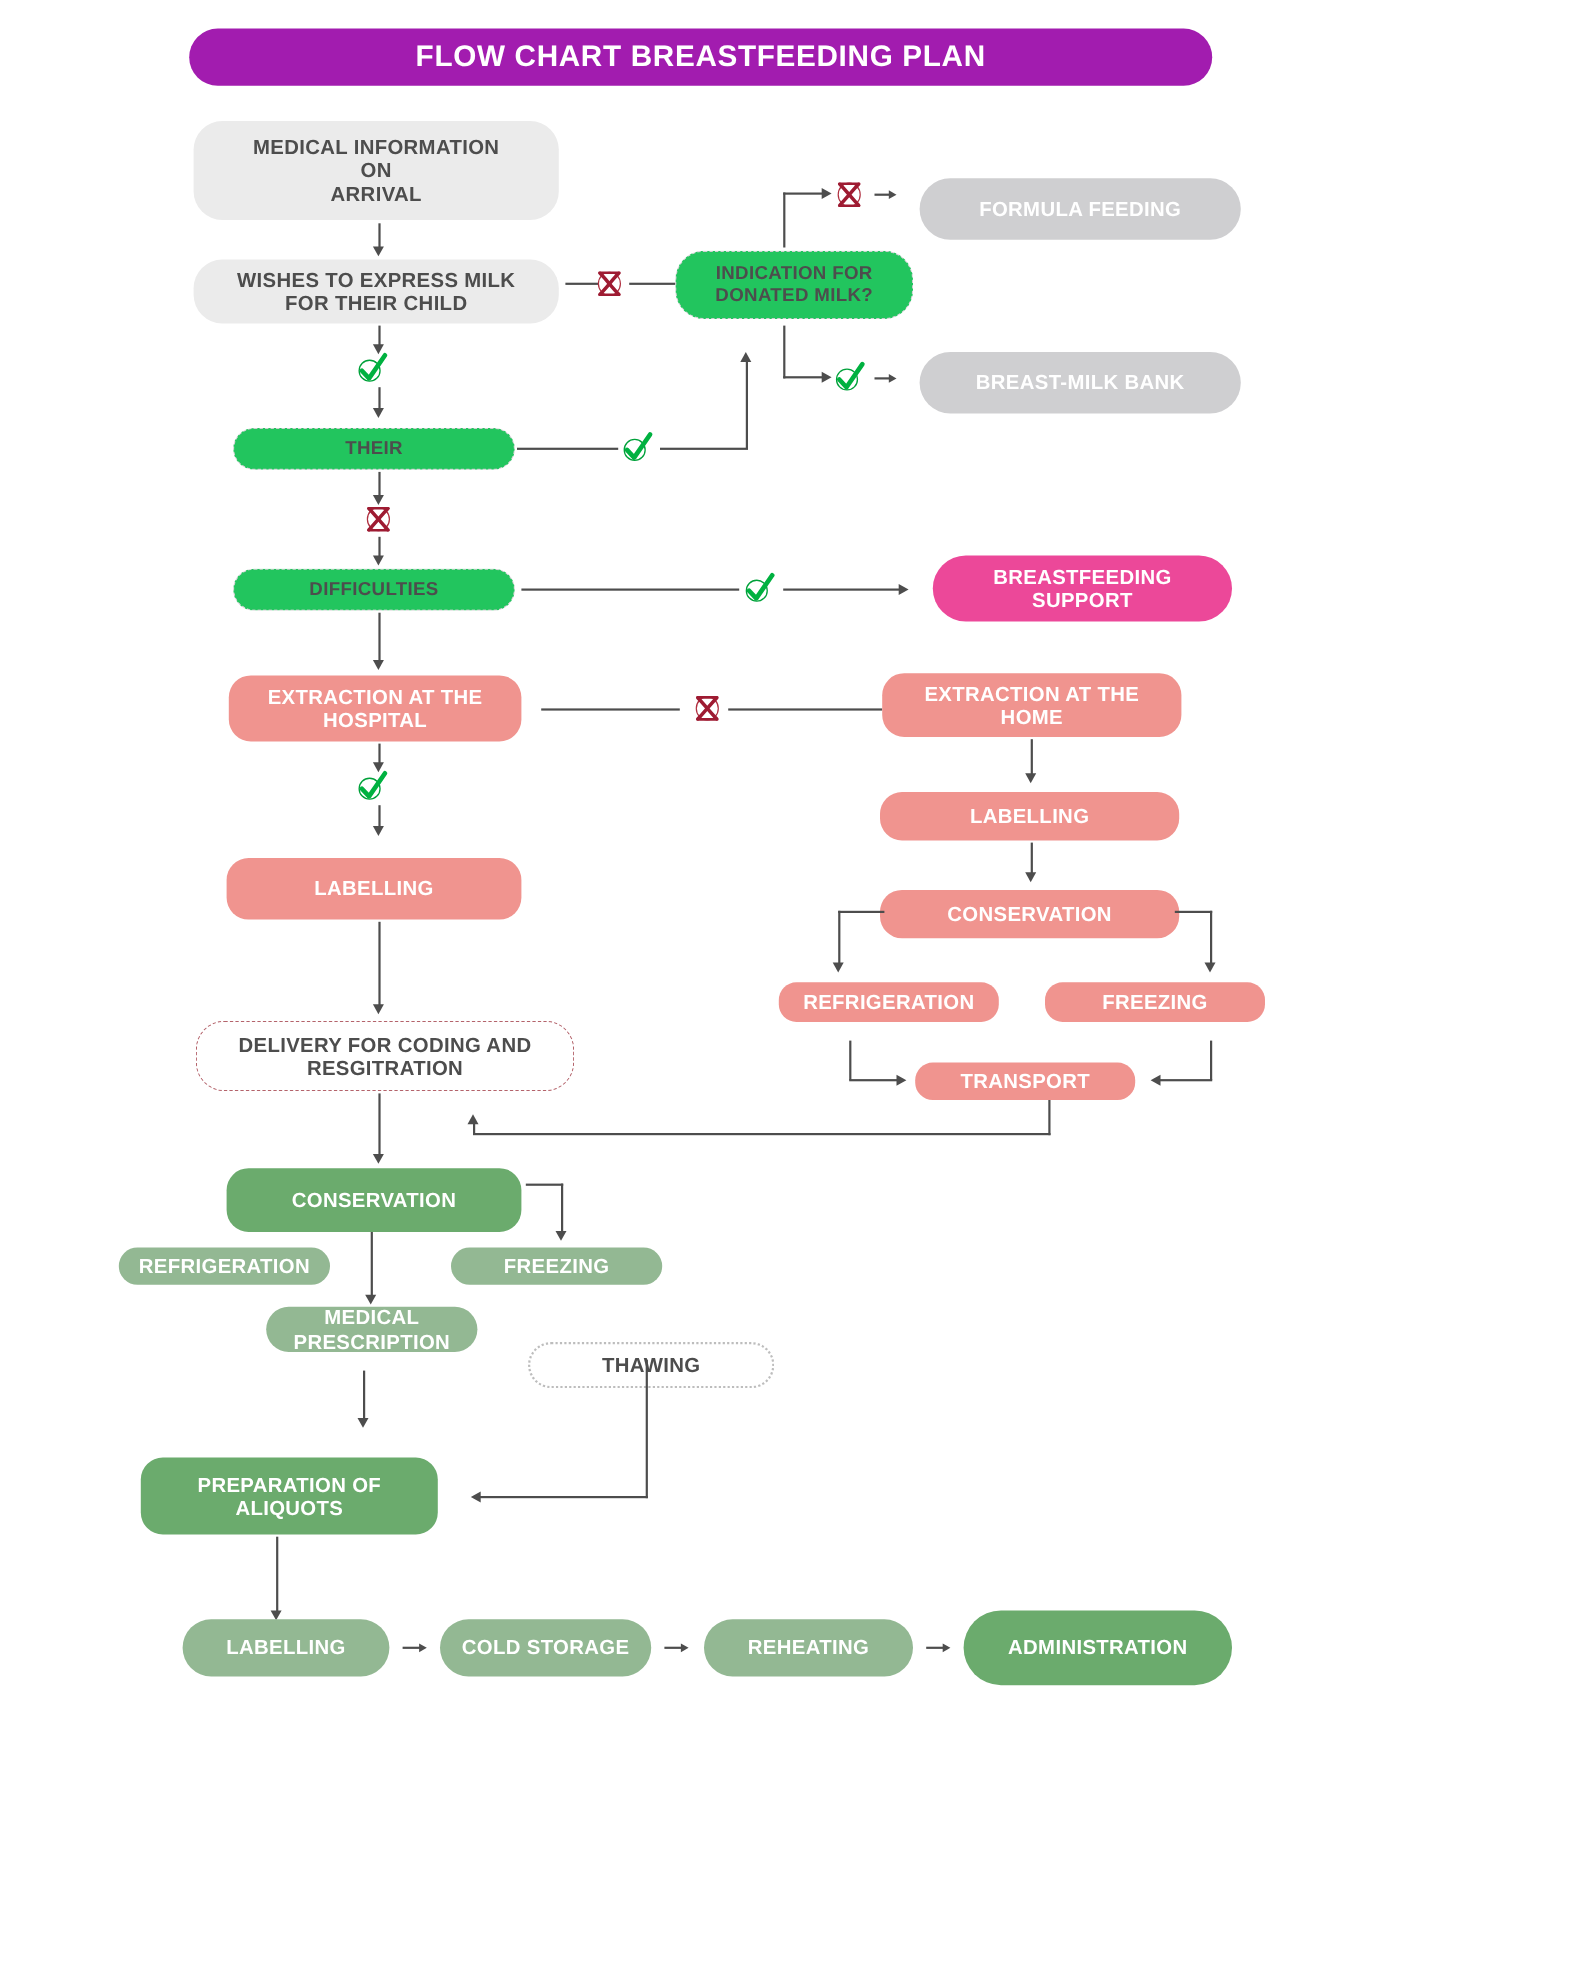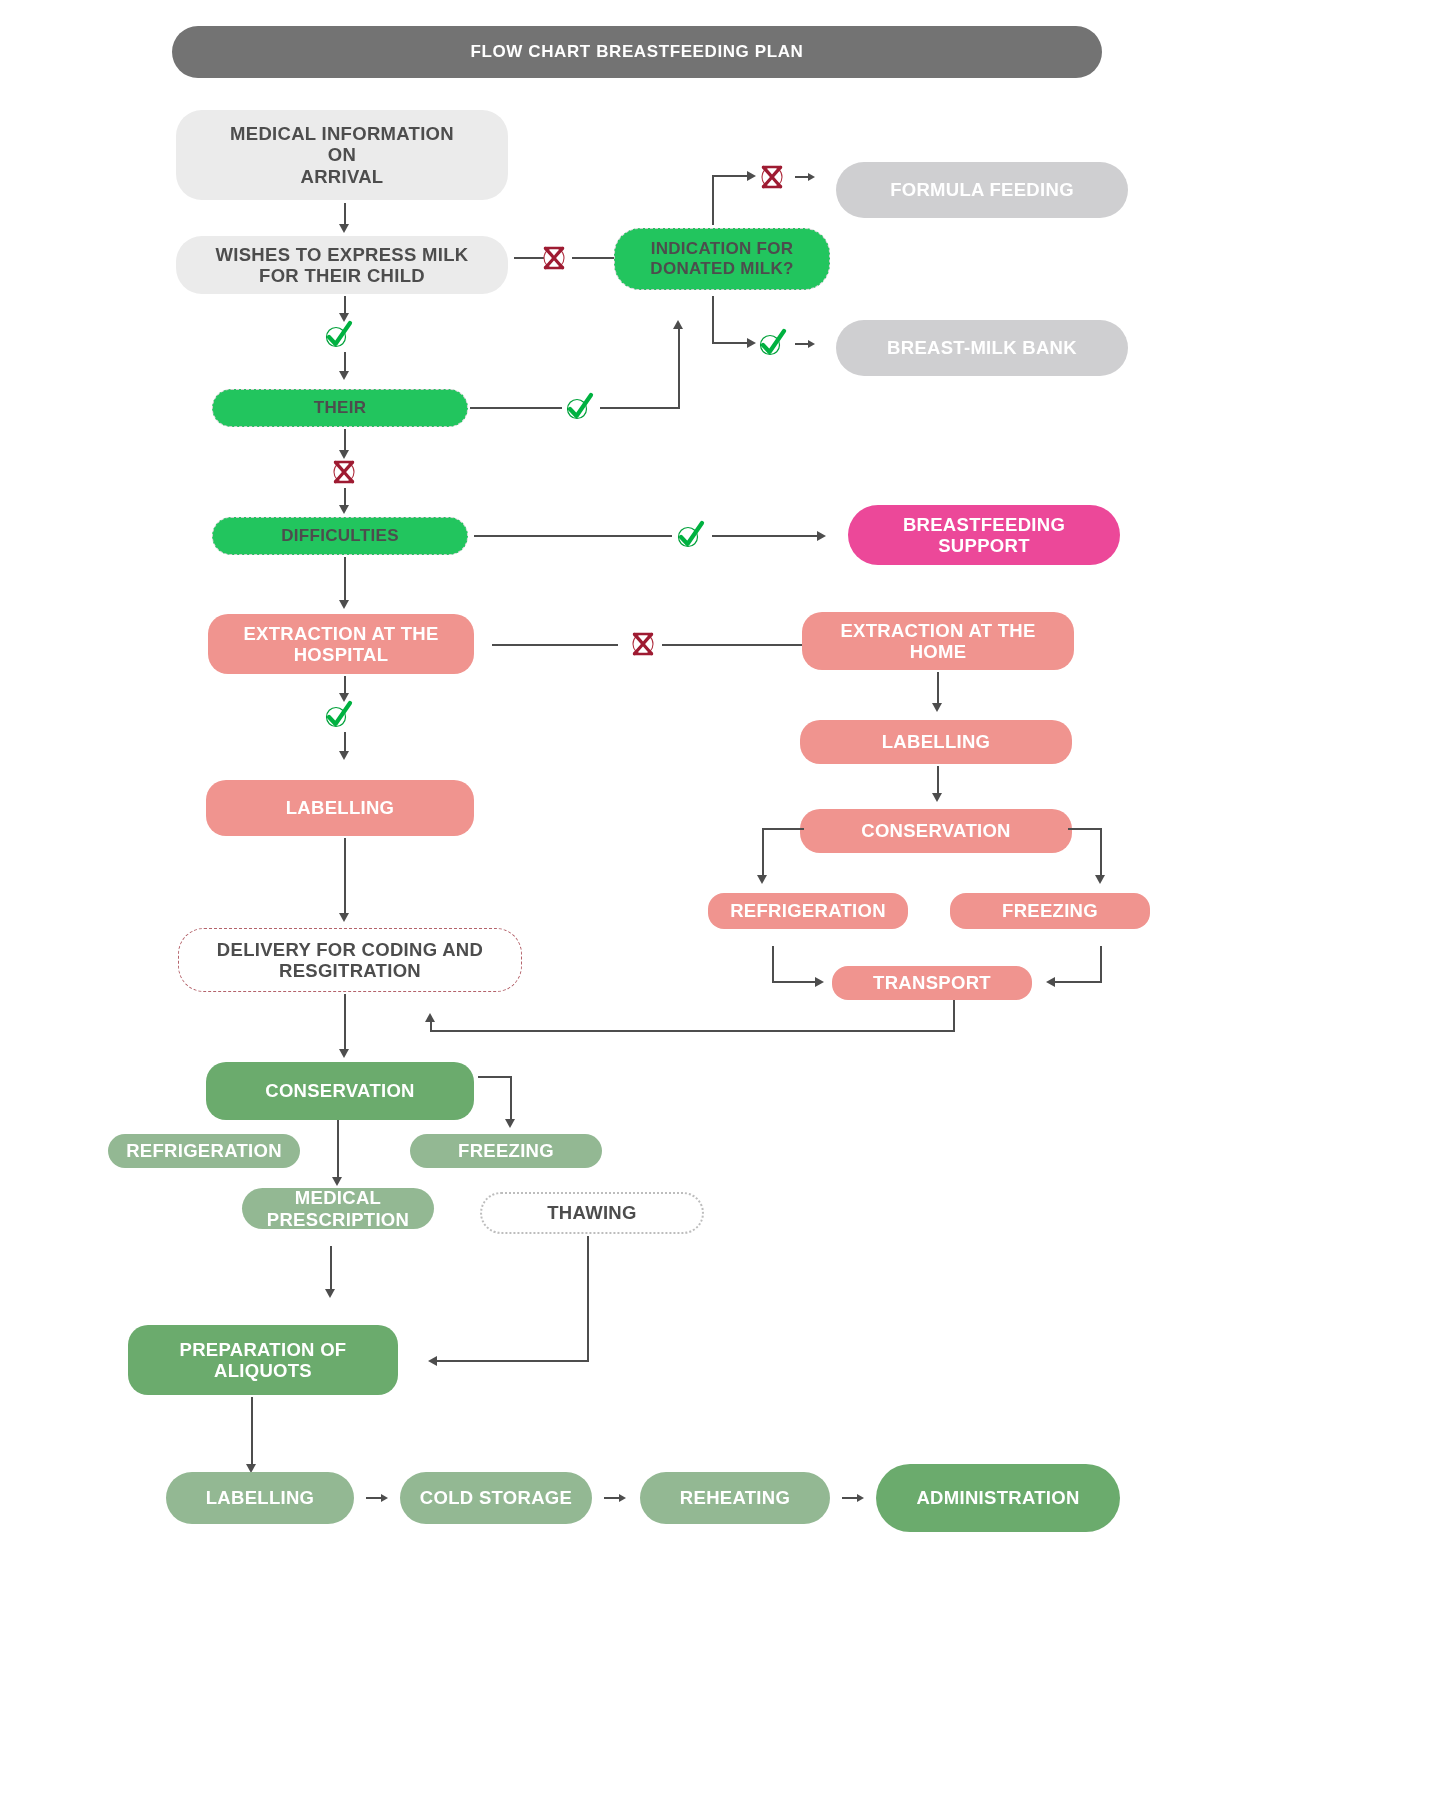--- a/index.html
+++ b/index.html
@@ -28,24 +28,24 @@
     text-align: center;
     box-sizing: border-box;
     font-weight: bold;
     letter-spacing: 0.3px;
     line-height: 1.15;
     padding: 4px 10px;
   }
 
   
   .title-banner {
-    background: #737373;
-    color: #ffffff;
-    border-radius: 26px;
-    font-size: 17px;
+    background: #a21caf;
+    color: #ffffff;
+    border-radius: 26px;
+    font-size: 27px;
     letter-spacing: 0.6px;
     text-align: center;
   }
 
   
   .grey-light {
     background: #ebebeb;
     color: #4d4d4d;
     border-radius: 26px;
     font-size: 18.5px;
@@ -360,21 +360,21 @@
   <div class="node green-soft" style="left:108px; top:1134px; width:192px; height:34px;">REFRIGERATION</div>
 
   <div class="node green-soft" style="left:410px; top:1134px; width:192px; height:34px;">FREEZING</div>
 
   <div class="conn vline" style="left:337px; top:1120px; height:58px;"></div>
   <div class="arrow arrow-down" style="left:332px; top:1177px;"></div>
 
   <div class="node green-soft" style="left:242px; top:1188px; width:192px; height:41px; white-space:pre-line;">MEDICAL
 PRESCRIPTION</div>
 
-  <div class="node dotted-grey" style="left:480px; top:1192px; width:224px; height:42px;">THAWING</div>
+  <div class="node dotted-grey" style="left:480px; top:1220px; width:224px; height:42px;">THAWING</div>
 
   <div class="conn vline" style="left:330px; top:1246px; height:44px;"></div>
   <div class="arrow arrow-down" style="left:325px; top:1289px;"></div>
 
   <div class="conn vline" style="left:587px; top:1236px; height:126px;"></div>
   <div class="conn hline" style="left:436px; top:1360px; width:153px;"></div>
   <div class="arrow arrow-left" style="left:428px; top:1356px;"></div>
 
   <div class="node green-strong" style="left:128px; top:1325px; width:270px; height:70px; white-space:pre-line;">PREPARATION OF
 ALIQUOTS</div>

